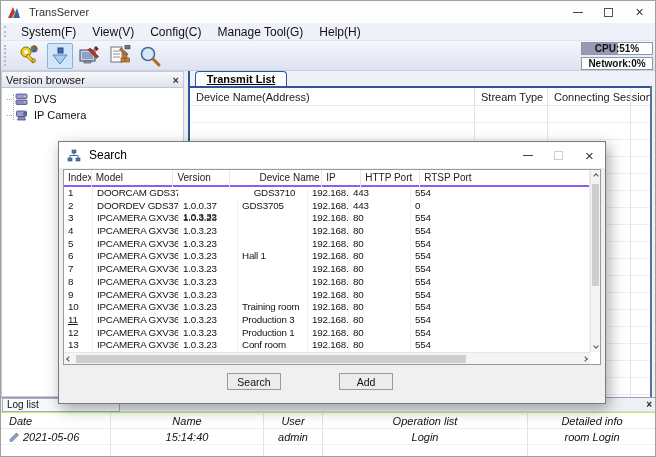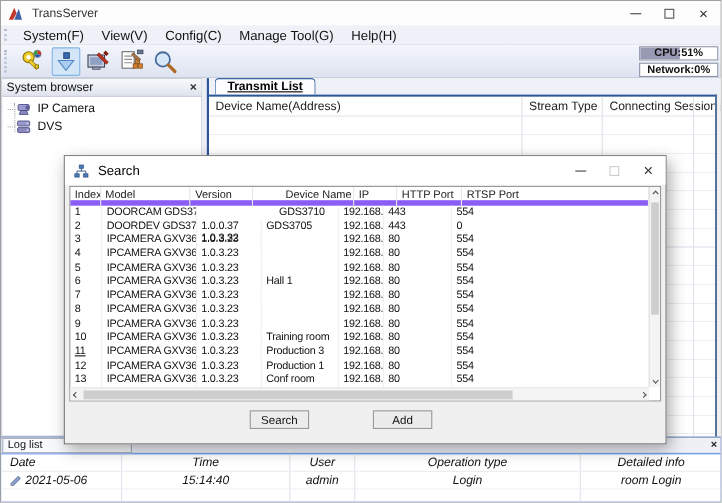--- a/index.html
+++ b/index.html
@@ -49,21 +49,21 @@
   .tab { position:absolute; left:5px; top:0; width:92px; height:15px; background:#fdfdff; border:1px solid #2b579a; border-bottom:none; border-radius:4px 4px 0 0; display:flex; align-items:center; justify-content:center; font-size:11px; font-weight:bold; text-decoration:underline; color:#000; }
   .blue-top { position:absolute; left:0; right:5px; top:15px; height:2px; background:#2b579a; }
   .t-headrow { position:absolute; left:0; top:17px; width:460px; height:18px; background:#fff; border-bottom:1px solid #e6e6ec; }
   .t-h { position:absolute; top:0; height:18px; line-height:18px; font-size:11px; color:#222; white-space:nowrap; }
   .t-grid { position:absolute; left:0; top:35px; width:460px; bottom:0; background:repeating-linear-gradient(to bottom,#ffffff 0 16px,#ededf3 16px 17px); }
   .t-vsep { position:absolute; top:17px; bottom:0; width:1px; background:#e2e2ea; }
   .t-right-border { position:absolute; left:460px; top:15px; bottom:0; width:2px; background:#54749e; }
   .t-right-fill { position:absolute; left:462px; top:15px; bottom:0; right:0; background:#f0f0f0; }
 
   
-  .logpanel { position:absolute; left:0; top:396px; width:656px; height:61px; background:#3b82f6; border-top:1px solid #9aa0ae; }
+  .logpanel { position:absolute; left:0; top:396px; width:656px; height:61px; background:#bef264; border-top:1px solid #9aa0ae; }
   .log-header { position:absolute; left:0; top:0; width:100%; height:14px; background:#eef0f6; border-bottom:1px solid #d8dce6; }
   .log-titlebox { position:absolute; left:1px; top:0; width:118px; height:14px; border:1px solid #a8aec0; background:#f8f9fc; font-size:10px; color:#111; padding-left:4px; line-height:12px; }
   .log-close { position:absolute; right:5px; top:1px; font-size:10px; font-weight:bold; color:#222; }
   .log-table { position:absolute; left:0; top:15px; right:0; bottom:0; background:#fff; }
   .lg-row { display:flex; width:656px;font-style:italic; }
   .lg-cell { border-right:1px solid #e0e3ec; font-size:11px; color:#111; display:flex; align-items:center; justify-content:center; overflow:hidden; white-space:nowrap; }
   .lg-cell.left { justify-content:flex-start; padding-left:8px; }
   .lg-head .lg-cell { height:16px; border-bottom:1px solid #ececf2; }
   .lg-data .lg-cell { height:16px; border-bottom:1px solid #f2f2f6; }
   .lg-empty .lg-cell { height:14px; }
@@ -74,21 +74,21 @@
   .dlg-title { position:absolute; left:0; top:0; right:0; height:26px; background:#ffffff; display:flex; align-items:center; }
   .dlg-title .dicon { margin-left:8px; display:inline-flex; }
   .dlg-title .dlabel { margin-left:8px; font-size:12px; color:#000; }
   .dlg-ctrls { margin-left:auto; display:flex; height:26px; }
   .dbtn { width:31px; height:26px; display:flex; align-items:center; justify-content:center; }
   .dmin { width:10px; height:1px; background:#444; }
   .dmax { width:9px; height:9px; border:1px solid #cdcdcd; }
   .dclose { font-size:15px; color:#333; line-height:15px; }
 
   .dlg-table { position:absolute; left:4px; top:27px; width:538px; height:196px; background:#fff; border:1px solid #9a9a9a; }
-  .sth { display:flex; height:17px; border-bottom:5px solid #8b5cf6; width:526px; }
+  .sth { display:flex; height:17px; border-bottom:2px solid #8b5cf6; width:526px; }
   .sthc { height:17px; line-height:16px; font-size:10px; color:#222; padding-left:4px; border-right:1px solid #e8e8e8; overflow:hidden; white-space:nowrap; }
   .str { display:flex; height:12.7px; width:526px; }
   .strc { height:12.7px; line-height:12.5px; font-size:9.8px; letter-spacing:-0.2px; color:#111; padding-left:4px; border-right:1px solid #f0f0f4; overflow:hidden; white-space:nowrap; }
 
   .vscroll { position:absolute; right:0; top:0; bottom:12px; width:10px; background:#f4f4f4; border-left:1px solid #e6e6e6; }
   .vthumb { position:absolute; left:1px; right:1px; top:14px; height:102px; background:#cecece; }
   .hscroll { position:absolute; left:0; right:10px; bottom:0; height:12px; background:#f4f4f4; border-top:1px solid #e6e6e6; }
   .hthumb { position:absolute; top:2px; height:8px; left:12px; width:390px; background:#cecece; }
   .sarrow { position:absolute; width:10px; height:12px; display:flex; align-items:center; justify-content:center; }
   .chev { width:4px; height:4px; border-left:1px solid #555; border-bottom:1px solid #555; display:block; }
@@ -186,44 +186,44 @@
       <div class="mtext">CPU:51%</div>
     </div>
     <div class="meter" id="net-meter">
       <div class="fill" style="width: 0%;"></div>
       <div class="mtext">Network:0%</div>
     </div>
   </div>
 
   <div class="devpanel">
     <div class="dev-header">
-      <span>System browser</span>
+      <span>Version browser</span>
       <span class="dev-close">×</span>
     </div>
     <div class="tree">
       <div class="tree-vline"></div>
-      <div class="tree-item">
-        <span class="hline"></span>
-        <svg width="15" height="13" viewBox="0 0 15 13">
-          <rect x="1.5" y="2" width="10" height="5.5" rx="1" fill="#9a9ace" stroke="#4c4c84" stroke-width="0.8"></rect>
-          <circle cx="10" cy="4.8" r="1.5" fill="#6a6aa8" stroke="#3c3c6e" stroke-width="0.6"></circle>
-          <polygon points="4,7.5 9,7.5 10.5,11 2.5,11" fill="#8a8ac0" stroke="#4c4c84" stroke-width="0.8"></polygon>
-        </svg>
-        <span>IP Camera</span>
-      </div>
       <div class="tree-item">
         <span class="hline"></span>
         <svg width="15" height="13" viewBox="0 0 15 13">
           <rect x="1" y="1" width="11" height="4.5" rx="1" fill="#9a9ace" stroke="#4c4c84" stroke-width="0.8"></rect>
           <rect x="1" y="7" width="11" height="4.5" rx="1" fill="#8a8ac0" stroke="#4c4c84" stroke-width="0.8"></rect>
           <circle cx="10" cy="3.2" r="0.8" fill="#e0e0f0"></circle>
             <circle cx="10" cy="9.2" r="0.8" fill="#e0e0f0"></circle>
         </svg>
         <span>DVS</span>
       </div>
+      <div class="tree-item">
+        <span class="hline"></span>
+        <svg width="15" height="13" viewBox="0 0 15 13">
+          <rect x="1.5" y="2" width="10" height="5.5" rx="1" fill="#9a9ace" stroke="#4c4c84" stroke-width="0.8"></rect>
+          <circle cx="10" cy="4.8" r="1.5" fill="#6a6aa8" stroke="#3c3c6e" stroke-width="0.6"></circle>
+          <polygon points="4,7.5 9,7.5 10.5,11 2.5,11" fill="#8a8ac0" stroke="#4c4c84" stroke-width="0.8"></polygon>
+        </svg>
+        <span>IP Camera</span>
+      </div>
     </div>
   </div>
 
   <div class="splitter"></div>
 
   <div class="mainpanel">
     <div class="tabbar">
       <div class="tab">Transmit List</div>
     </div>
     <div class="blue-top"></div>
@@ -241,23 +241,23 @@
   </div>
 
   <div class="logpanel">
     <div class="log-header">
       <div class="log-titlebox">Log list</div>
       <span class="log-close">×</span>
     </div>
     <div class="log-table" id="log-table">
         <div class="lg-row lg-head">
           <div class="lg-cell left" style="width: 110px;">Date</div>
-          <div class="lg-cell" style="width: 153px;">Time</div>
+          <div class="lg-cell" style="width: 153px;">Name</div>
           <div class="lg-cell" style="width: 59px;">User</div>
-          <div class="lg-cell" style="width: 205px;">Operation type</div>
+          <div class="lg-cell" style="width: 205px;">Operation list</div>
           <div class="lg-cell" style="width: 129px;">Detailed info</div>
         </div>
         <div class="lg-row lg-data">
           <div class="lg-cell left" style="width: 110px;"><svg width="11" height="11" viewBox="0 0 11 11">
               <polygon points="1,8.5 7.5,2 9.5,4 3,10.5 1,10.5" fill="#8aa0c8" stroke="#50658c" stroke-width="0.7"></polygon>
               <polygon points="1,10.5 1.6,8.9 2.6,9.9" fill="#d8c090"></polygon>
             </svg>2021-05-06</div>
           <div class="lg-cell" style="width: 153px;">15:14:40</div>
           <div class="lg-cell" style="width: 59px;">admin</div>
           <div class="lg-cell" style="width: 205px;">Login</div>

